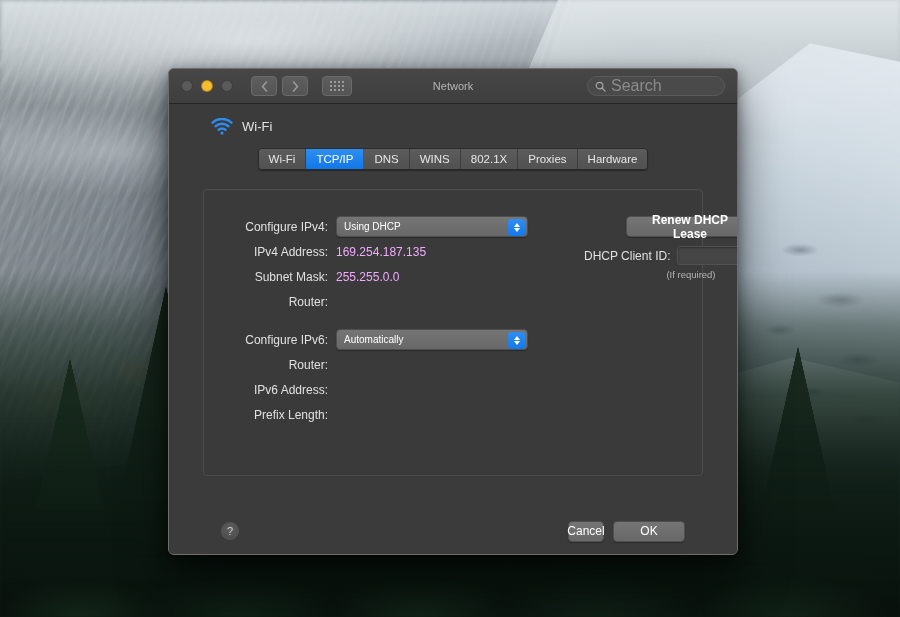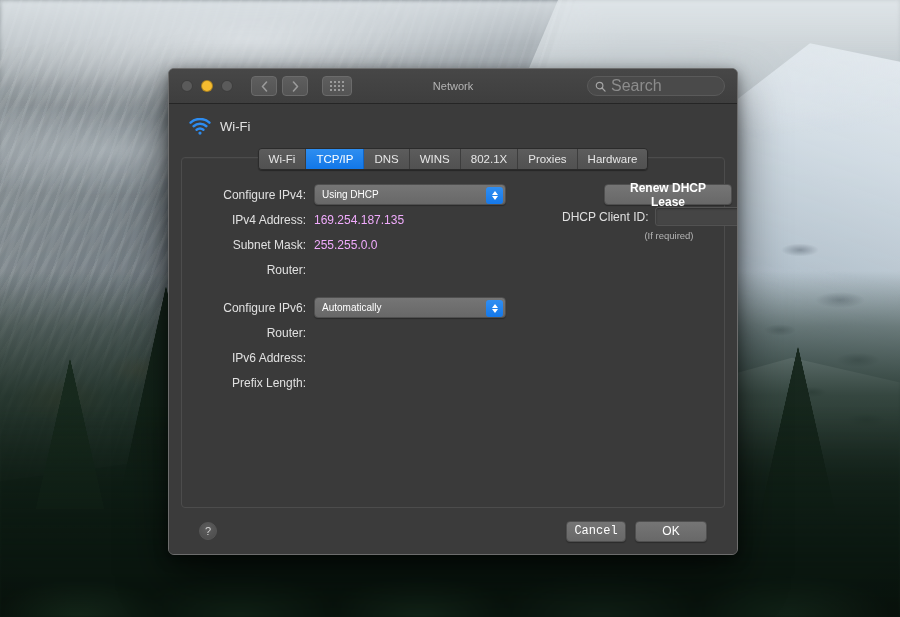--- a/index.html
+++ b/index.html
@@ -280,21 +280,22 @@
   }
   #search-input::placeholder { color: #8c8c8c; }
 
   
   #body {
     flex: 1 1 auto;
     background: #3b3b3b;
     position: relative;
     display: flex;
     flex-direction: column;
-    padding: 0 12px;
+    padding: 0 34px;
+    gap: 32px;
   }
 
   #service-row {
     display: flex; align-items: center; gap: 9px;
     height: 44px;
     padding-left: 8px;
     flex: 0 0 44px;
   }
   #service-name { font-size: 13px; color: #e2e2e2; }
 
@@ -409,20 +410,21 @@
     font-size: 12px;
     display: flex; align-items: center; justify-content: center;
     font-family: inherit;
     padding: 0 10px;
   }
   #renew-dhcp-lease-button { width: 128px; margin-left: 42px; font-weight: bold; }
 
   .clientid-row {
     display: flex;
     align-items: center;
+    margin-top: 7px;
   }
   .clientid-row .lbl2 {
     font-size: 12px;
     color: #e0e0e0;
     white-space: nowrap;
     padding-right: 7px;
   }
   #dhcp-client-id-input {
     width: 122px; height: 19px;
     border-radius: 3px;
@@ -458,21 +460,21 @@
     width: 18px; height: 18px;
     border-radius: 50%;
     background: radial-gradient(circle at 50% 35%, #5e5e5e, #4a4a4a);
     border: 1px solid #565656;
     color: #d2d2d2;
     font-size: 11px;
     display: flex; align-items: center; justify-content: center;
     font-family: inherit;
   }
   .footer-right { margin-left: auto; display: flex; gap: 9px; }
-  #cancel-button { width: 60px; font-family: Liberation Mono, monospace; }
+  #cancel-button { width: 36px; }
   #ok-button { width: 72px; }
 
   
   .wifi-ico { display: block; }
 </style>
 </head>
 <body>
 
 <div id="desktop">
   <div class="wp wp-sky"></div>

